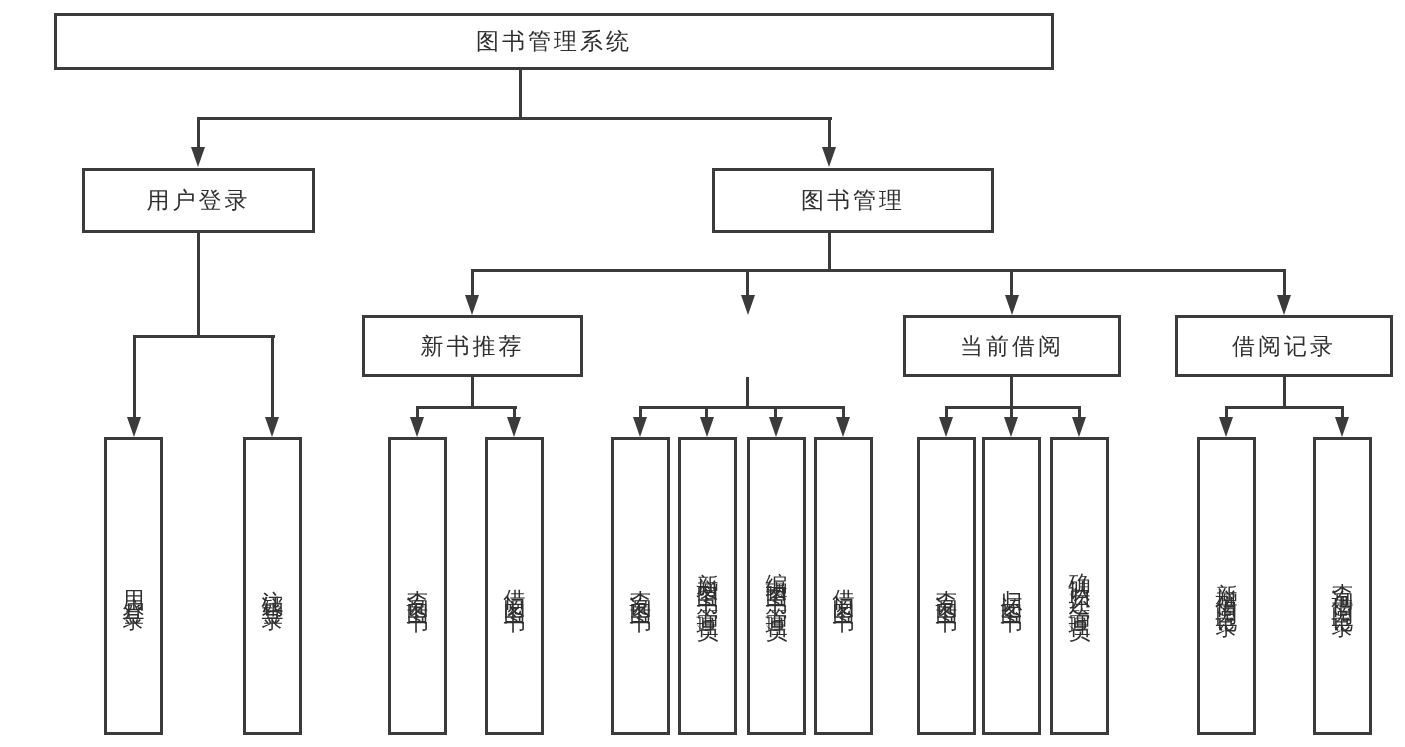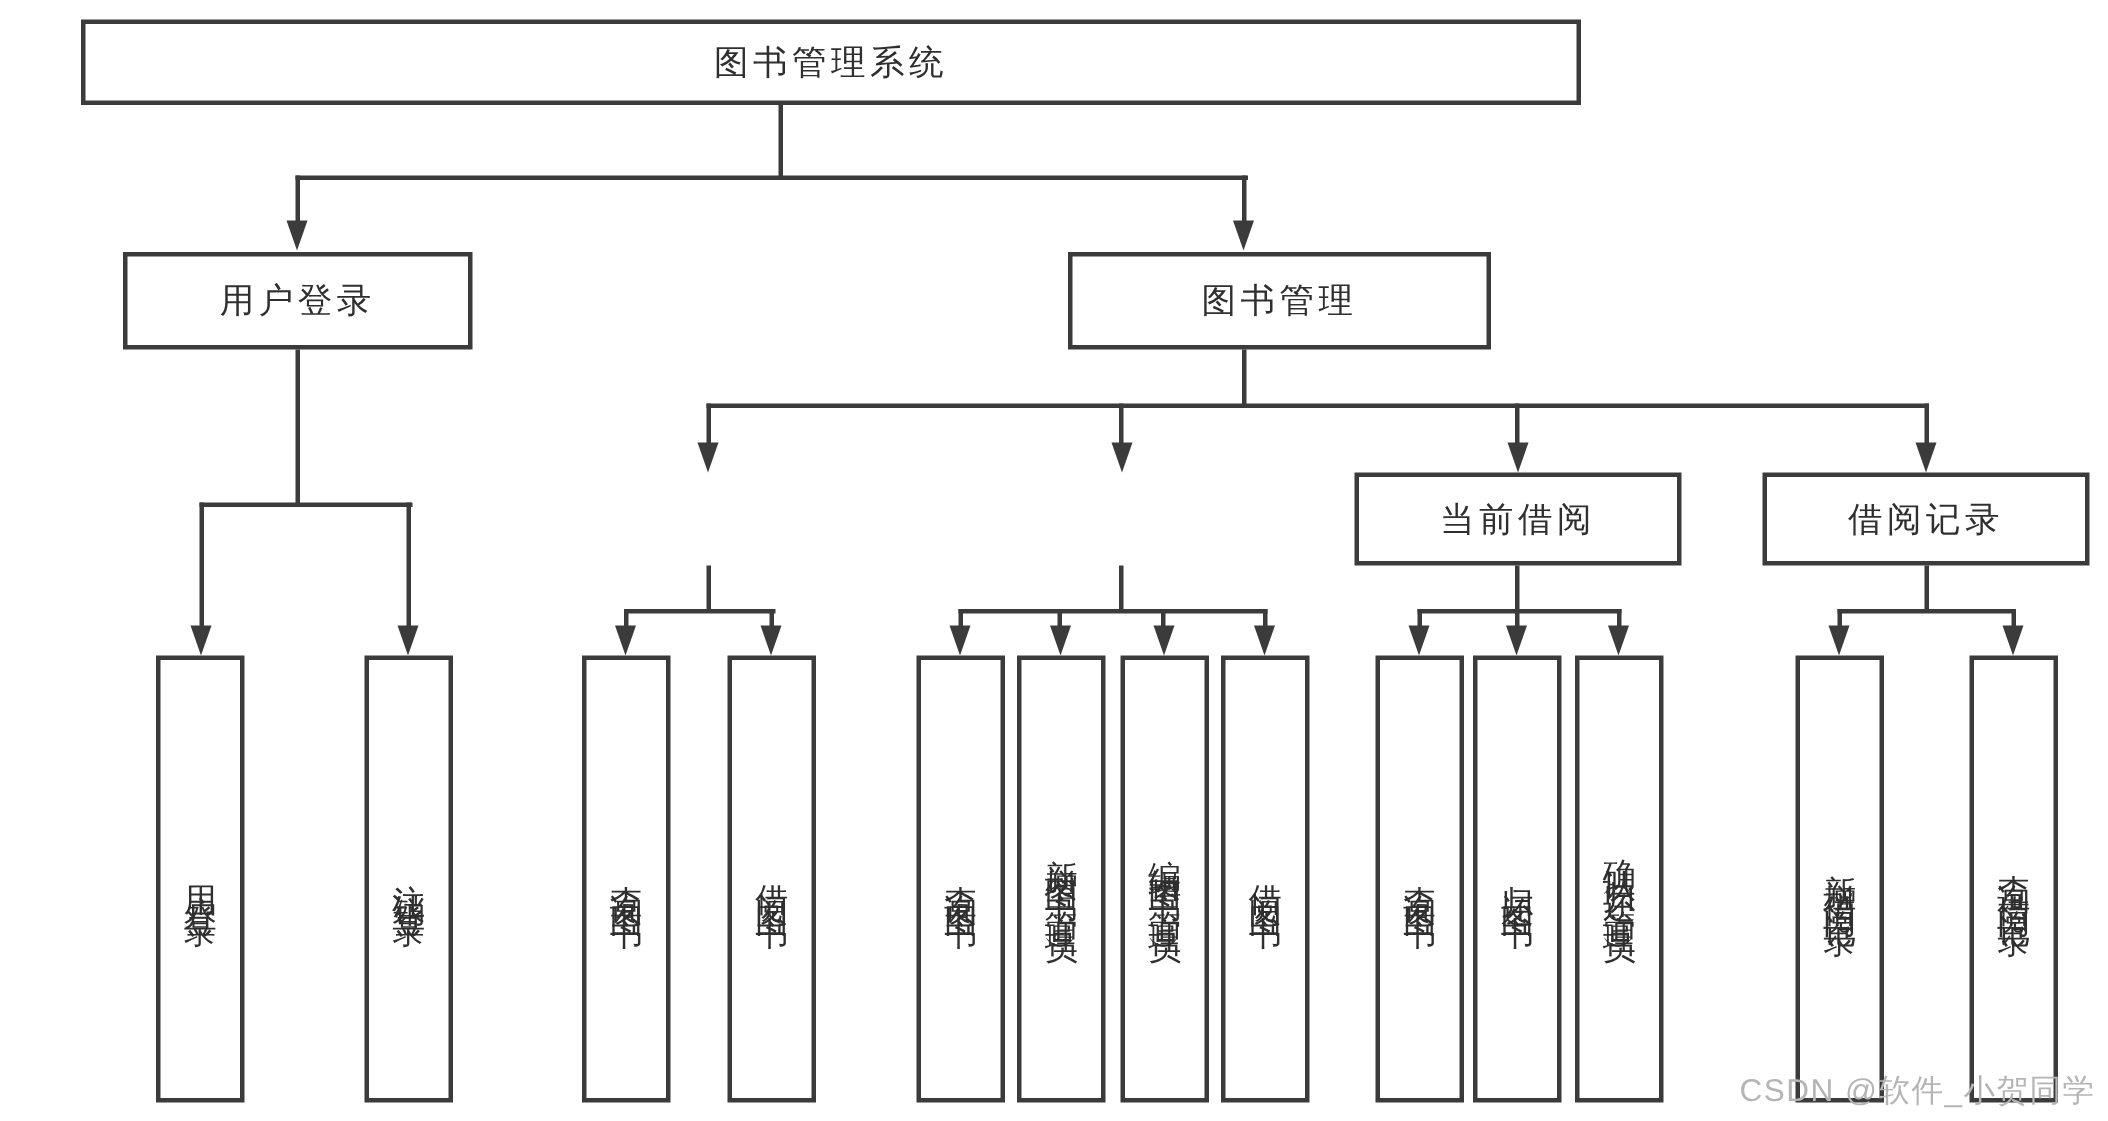--- a/index.html
+++ b/index.html
@@ -33,20 +33,21 @@
 </head>
 <body>
 
 <div class="canvas">
 
   <div class="hbox" style="left:22px; top:13px; width:1000px; height:57px;margin-left:32px;">图书管理系统</div>
 
   <div class="hbox" style="left:82px; top:168px; width:233px; height:65px;">用户登录</div>
   <div class="hbox" style="left:712px; top:168px; width:282px; height:65px;">图书管理</div>
 
+  <div class="hbox" style="left:362px; top:315px; width:221px; height:62px;">新书推荐</div>
   <div class="hbox" style="left:903px; top:315px; width:218px; height:62px;">当前借阅</div>
   <div class="hbox" style="left:1175px; top:315px; width:218px; height:62px;text-align:center;">借阅记录</div>
 
   <div class="vbox" style="left:104px;">用户登录</div>
   <div class="vbox" style="left:243px;">注销登录</div>
 
   <div class="vbox" style="left:388px;">查询图书</div>
   <div class="vbox" style="left:485px;">借阅图书</div>
 
   <div class="vbox" style="left:611px;">查询图书</div>
@@ -114,15 +115,14 @@
   <div class="ah" style="left:633px;  top:417px;"></div>
   <div class="ah" style="left:700px;  top:417px;"></div>
   <div class="ah" style="left:769px;  top:417px;"></div>
   <div class="ah" style="left:836px;  top:417px;"></div>
   <div class="ah" style="left:939px;  top:417px;"></div>
   <div class="ah" style="left:1004px; top:417px;"></div>
   <div class="ah" style="left:1072px; top:417px;"></div>
   <div class="ah" style="left:1219px; top:417px;"></div>
   <div class="ah" style="left:1335px; top:417px;"></div>
 
-  <div class="watermark">CSDN @软件_小贺同学</div>
 
 </div>
 
 </body></html>

